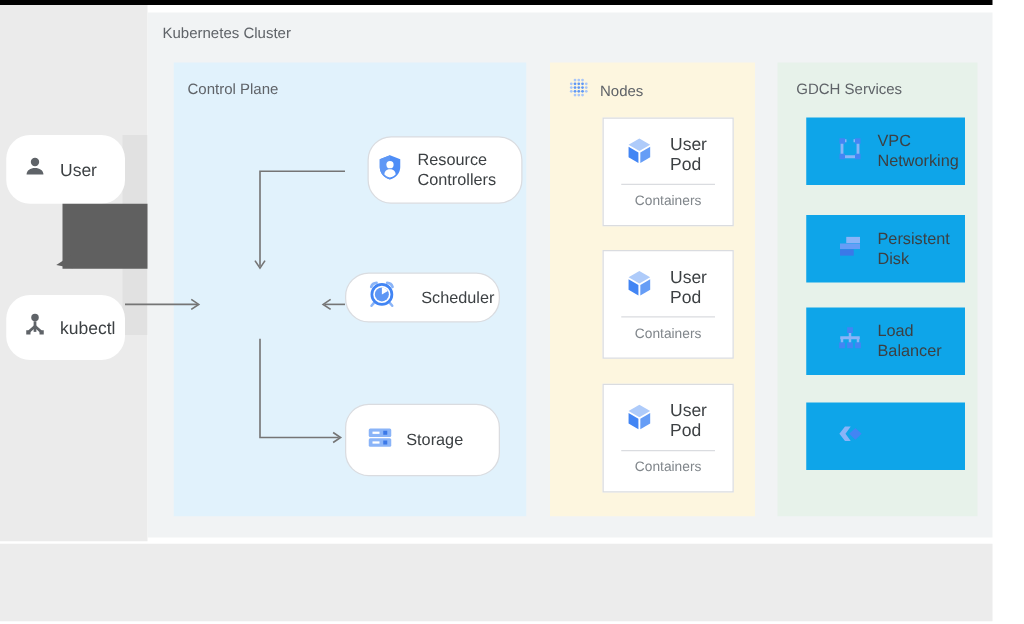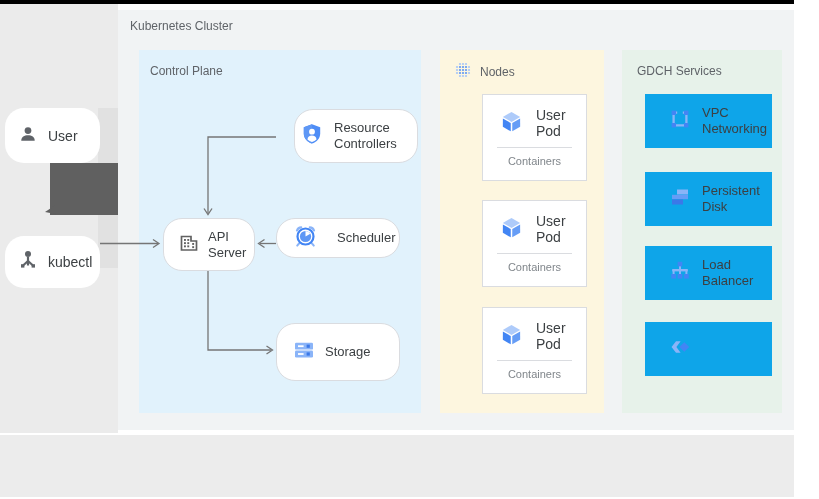--- a/index.html
+++ b/index.html
@@ -142,38 +142,20 @@
       <svg width="26" height="26" viewBox="0 0 26 26">
         <path d="M13 3.2 l8.2 3.1 v6.2 c0 4.9-3.5 8.6-8.2 10.1 c-4.7-1.5-8.2-5.2-8.2-10.1 V6.3 z" fill="#4e8df6"></path>
         <path d="M13 3.2 l-8.2 3.1 v6.2 c0 4.9 3.5 8.6 8.2 10.1 z" fill="#5e97f5"></path>
         <circle cx="13" cy="10.7" r="2.9" fill="#fff"></circle>
         <path d="M8.5 18.5 c0-2.7 2.1-4.1 4.5-4.1 s4.5 1.4 4.5 4.1 c-1.2 1.2-2.8 2-4.5 2.4 c-1.7-0.4-3.3-1.2-4.5-2.4 z" fill="#fff"></path>
       </svg>
     </span>
     <span class="box-label">Resource Controllers</span>
   </div>
 
-  <div class="abs node-box bordered" id="api-box">
-    <span class="icon">
-      <svg width="24" height="24" viewBox="0 0 24 24">
-        <path d="M4.5 19 V5.5 h9.5 v4.5 h5.5 V19 z" fill="none" stroke="#616161" stroke-width="1.7"></path>
-        <g fill="#616161">
-          <rect x="7" y="8" width="1.9" height="1.9"></rect>
-            <rect x="10.3" y="8" width="1.9" height="1.9"></rect>
-          <rect x="7" y="11.2" width="1.9" height="1.9"></rect>
-            <rect x="10.3" y="11.2" width="1.9" height="1.9"></rect>
-          <rect x="7" y="14.4" width="1.9" height="1.9"></rect>
-            <rect x="10.3" y="14.4" width="1.9" height="1.9"></rect>
-          <rect x="15.2" y="12" width="1.9" height="1.9"></rect>
-            <rect x="15.2" y="15.2" width="1.9" height="1.9"></rect>
-        </g>
-      </svg>
-    </span>
-    <span class="box-label">API Server</span>
-  </div>
 
   <div class="abs node-box bordered" id="sched-box">
     <span class="icon">
       <svg width="27" height="27" viewBox="0 0 27 27">
         <path d="M5 7.5 a4.6 4.6 0 0 1 4.2-3.2" stroke="#8ab4f8" stroke-width="2.2" fill="none" stroke-linecap="round"></path>
         <path d="M22 7.5 a4.6 4.6 0 0 0 -4.2-3.2" stroke="#8ab4f8" stroke-width="2.2" fill="none" stroke-linecap="round"></path>
         <path d="M7 20.5 L5.2 22.6 M20 20.5 L21.8 22.6" stroke="#8ab4f8" stroke-width="2" fill="none" stroke-linecap="round"></path>
         <circle cx="13.5" cy="13.5" r="8" fill="#fff" stroke="#4285f4" stroke-width="2.2"></circle>
         <circle cx="13.5" cy="13.5" r="5.6" fill="#5e97f5"></circle>
         <path d="M13.5 13.5 L13.5 7.9 A5.6 5.6 0 0 1 18.3 10.7 Z" fill="#fff"></path>

